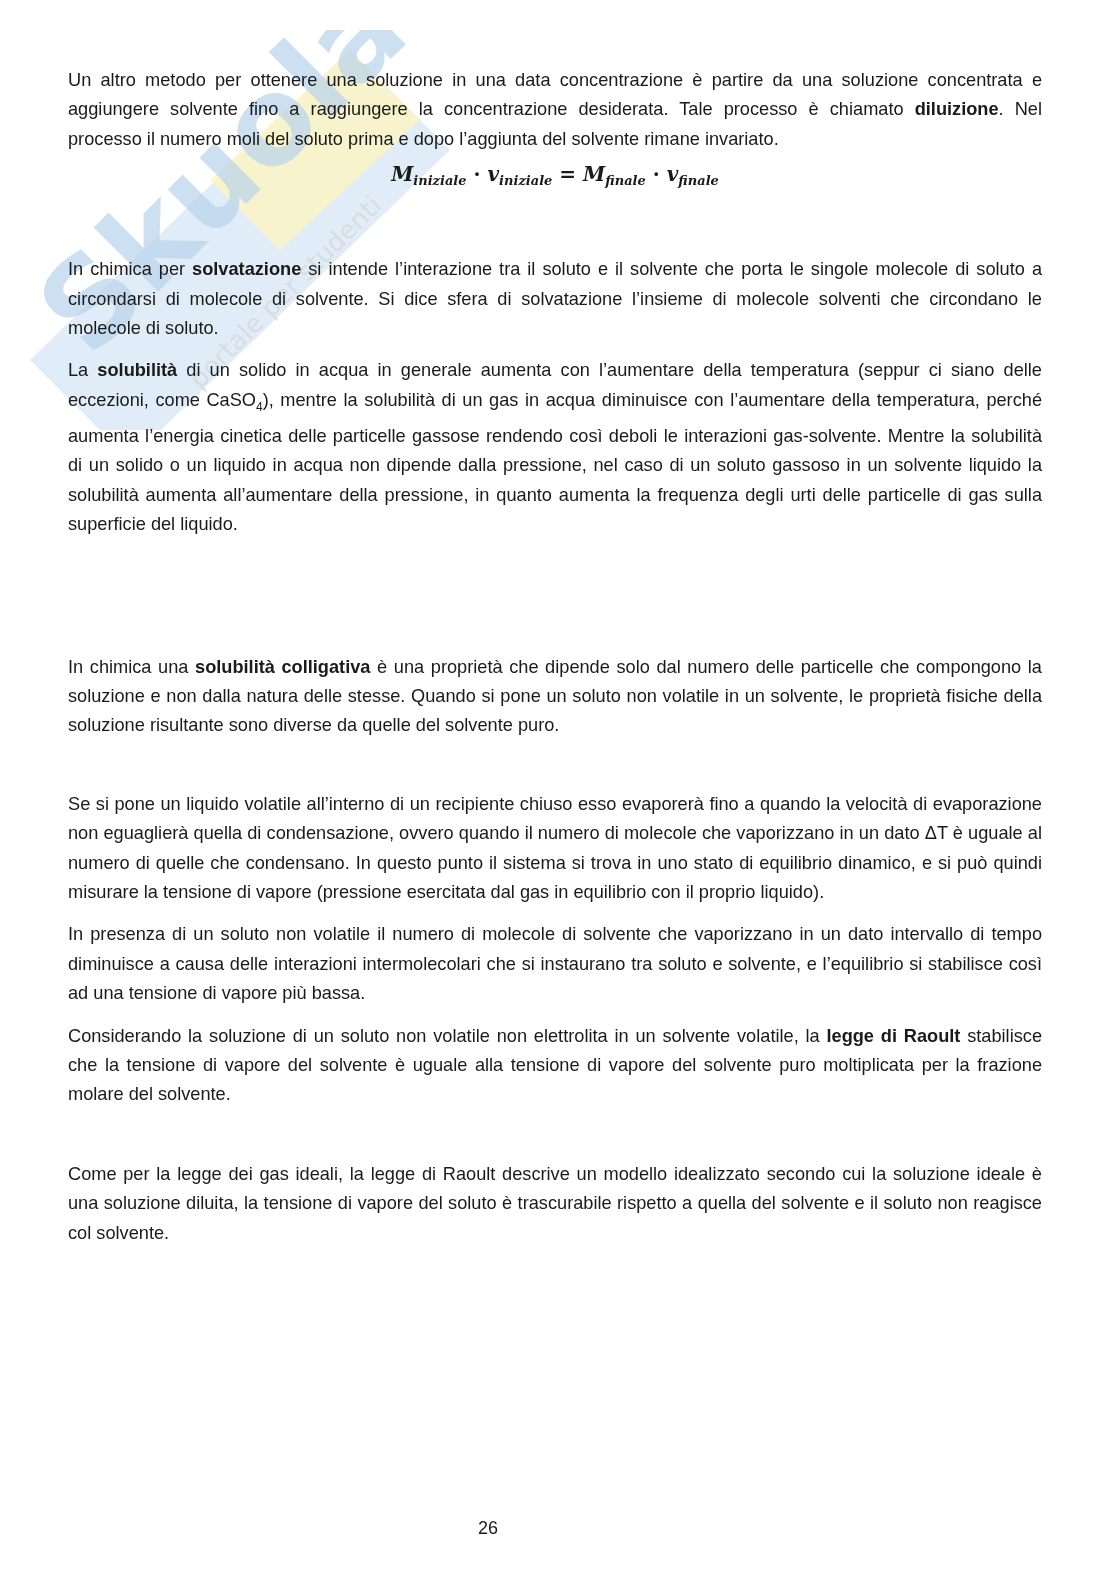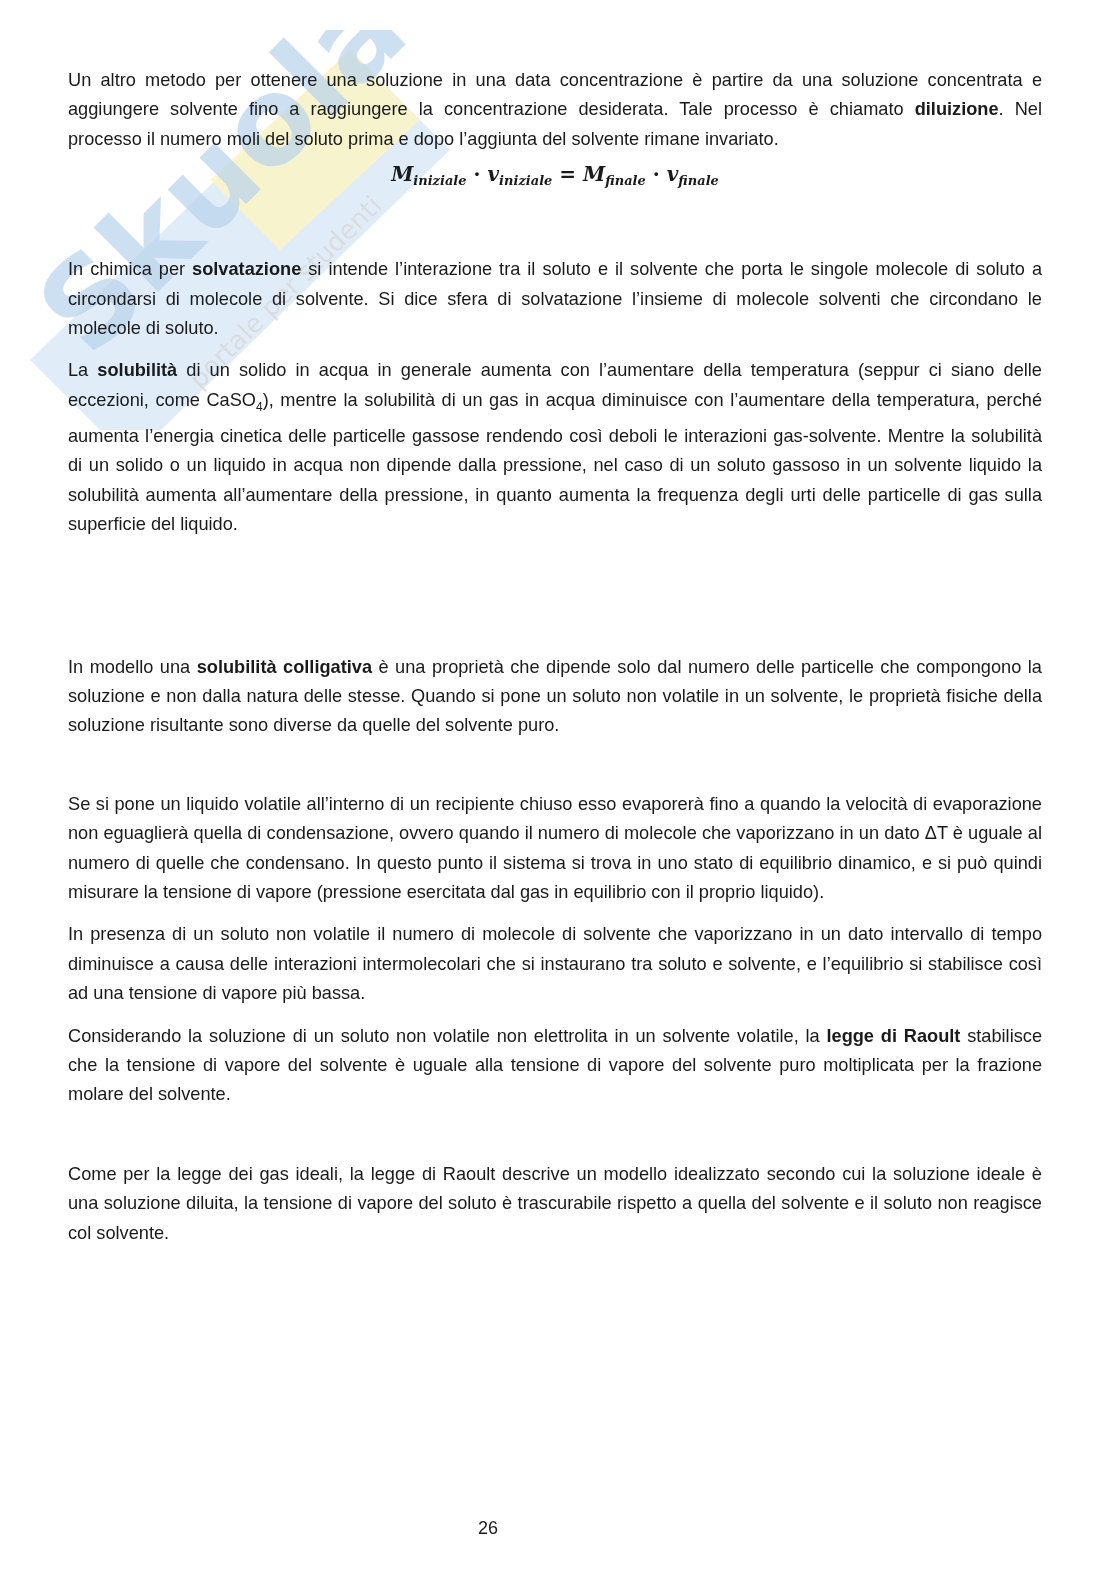--- a/index.html
+++ b/index.html
@@ -49,21 +49,21 @@
 
   <div class="gap-s"></div>
 
   <p><span>La </span><b>solubilità</b><span> di un solido in acqua in generale aumenta con l’aumentare della temperatura (seppur ci siano delle eccezioni, come CaSO</span><sub style="font-size:12px;">4</sub><span>), mentre la solubilità di un gas in acqua diminuisce con l’aumentare della temperatura, perché aumenta l’energia cinetica delle particelle gassose rendendo così deboli le interazioni gas-solvente. Mentre la solubilità di un solido o un liquido in acqua non dipende dalla pressione, nel caso di un soluto gassoso in un solvente liquido la solubilità aumenta all’aumentare della pressione, in quanto aumenta la frequenza degli urti delle particelle di gas sulla superficie del liquido.</span></p>
 
   <div class="gap-l"></div>
 
 
   <div class="gap-s"></div>
 
-  <p><span>In modello una </span><b>solubilità colligativa</b><span> è una proprietà che dipende solo dal numero delle particelle che compongono la soluzione e non dalla natura delle stesse. Quando si pone un soluto non volatile in un solvente, le proprietà fisiche della soluzione risultante sono diverse da quelle del solvente puro.</span></p>
+  <p><span>In chimica una </span><b>solubilità colligativa</b><span> è una proprietà che dipende solo dal numero delle particelle che compongono la soluzione e non dalla natura delle stesse. Quando si pone un soluto non volatile in un solvente, le proprietà fisiche della soluzione risultante sono diverse da quelle del solvente puro.</span></p>
 
   <div style="height:36px;"></div>
 
 
   <div class="gap-s"></div>
 
   <p>Se si pone un liquido volatile all’interno di un recipiente chiuso esso evaporerà fino a quando la velocità di evaporazione non eguaglierà quella di condensazione, ovvero quando il numero di molecole che vaporizzano in un dato ΔT è uguale al numero di quelle che condensano. In questo punto il sistema si trova in uno stato di equilibrio dinamico, e si può quindi misurare la tensione di vapore (pressione esercitata dal gas in equilibrio con il proprio liquido).</p>
 
   <div class="gap-s"></div>
 

